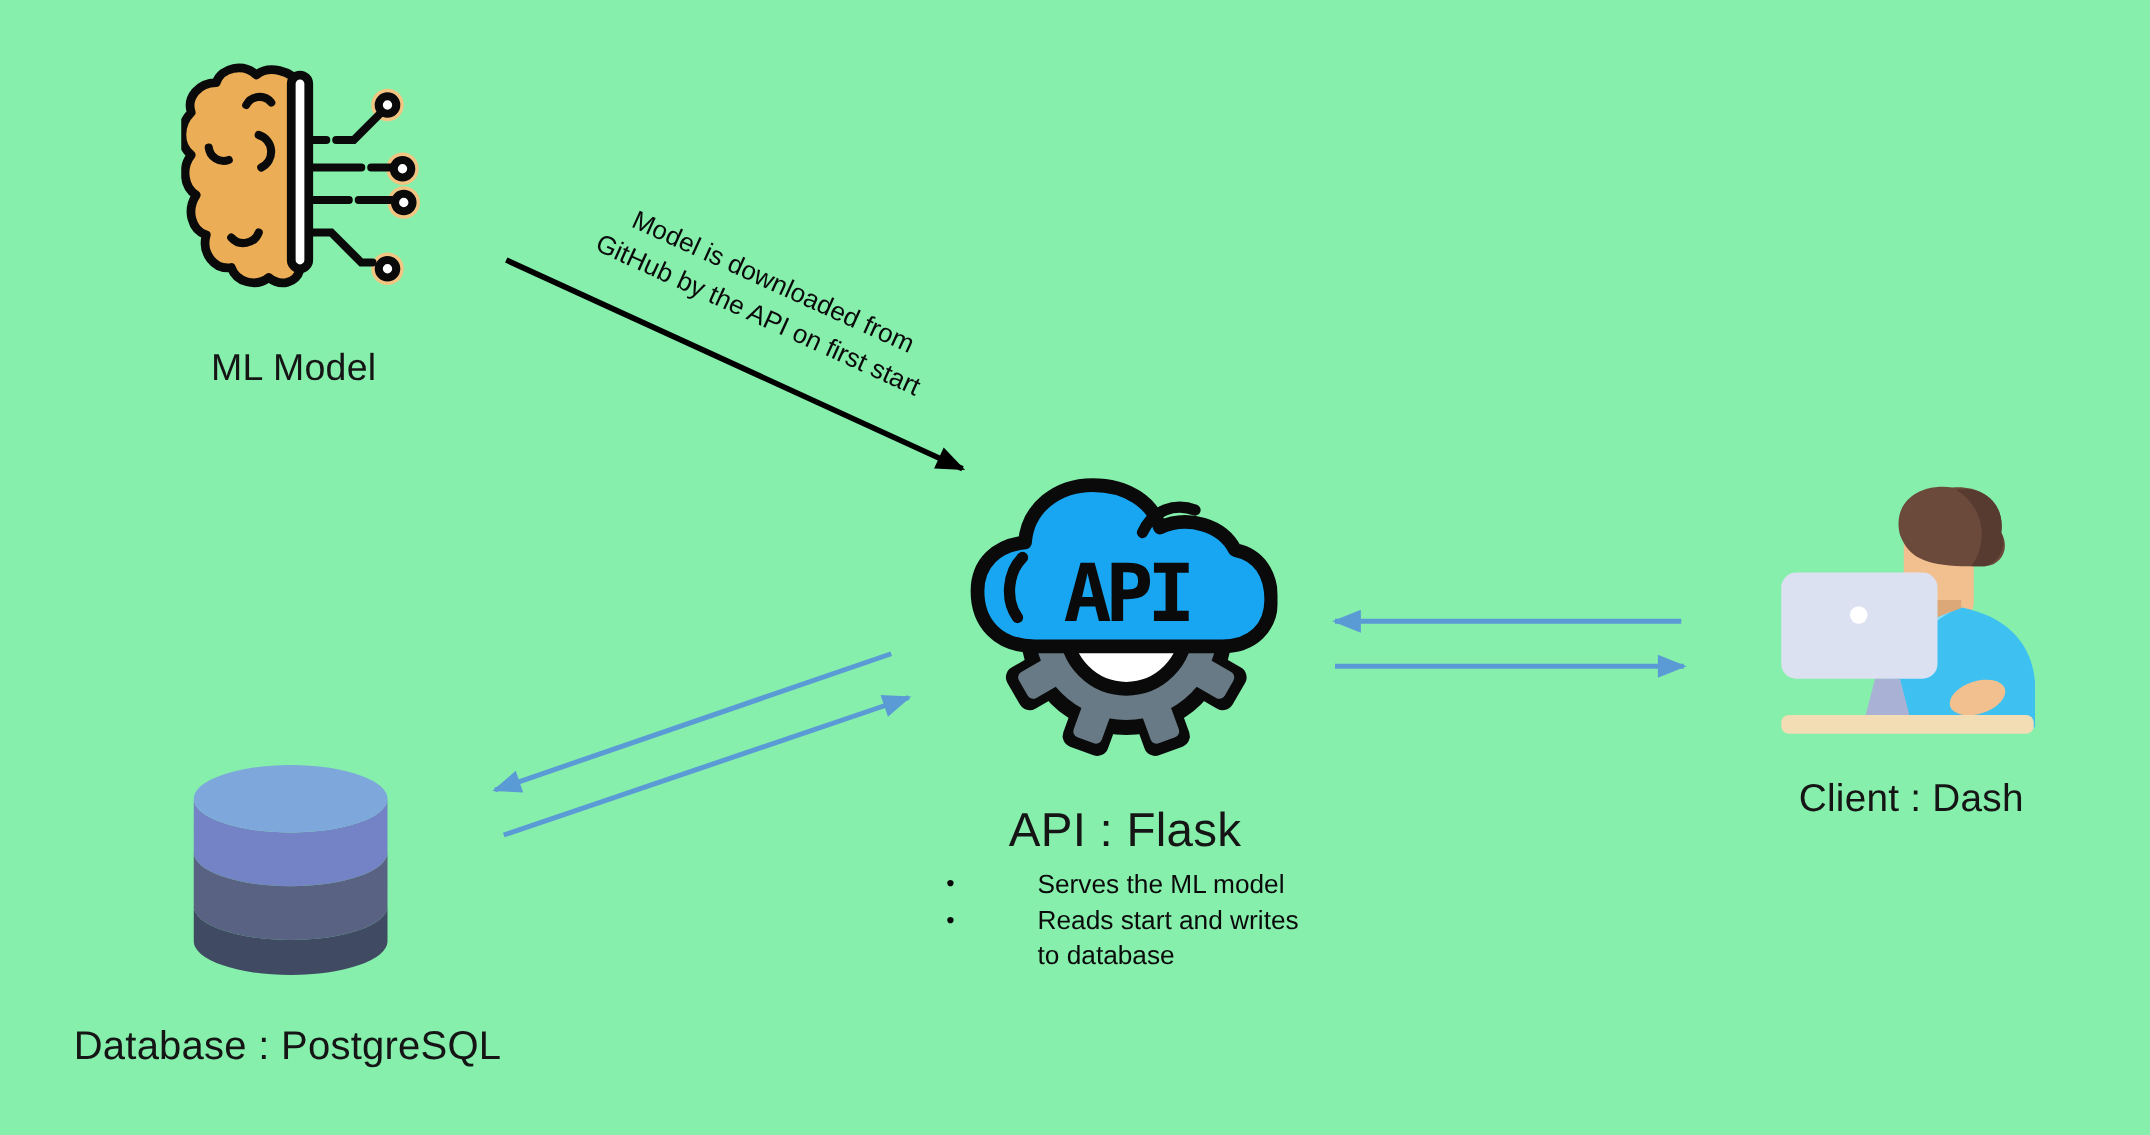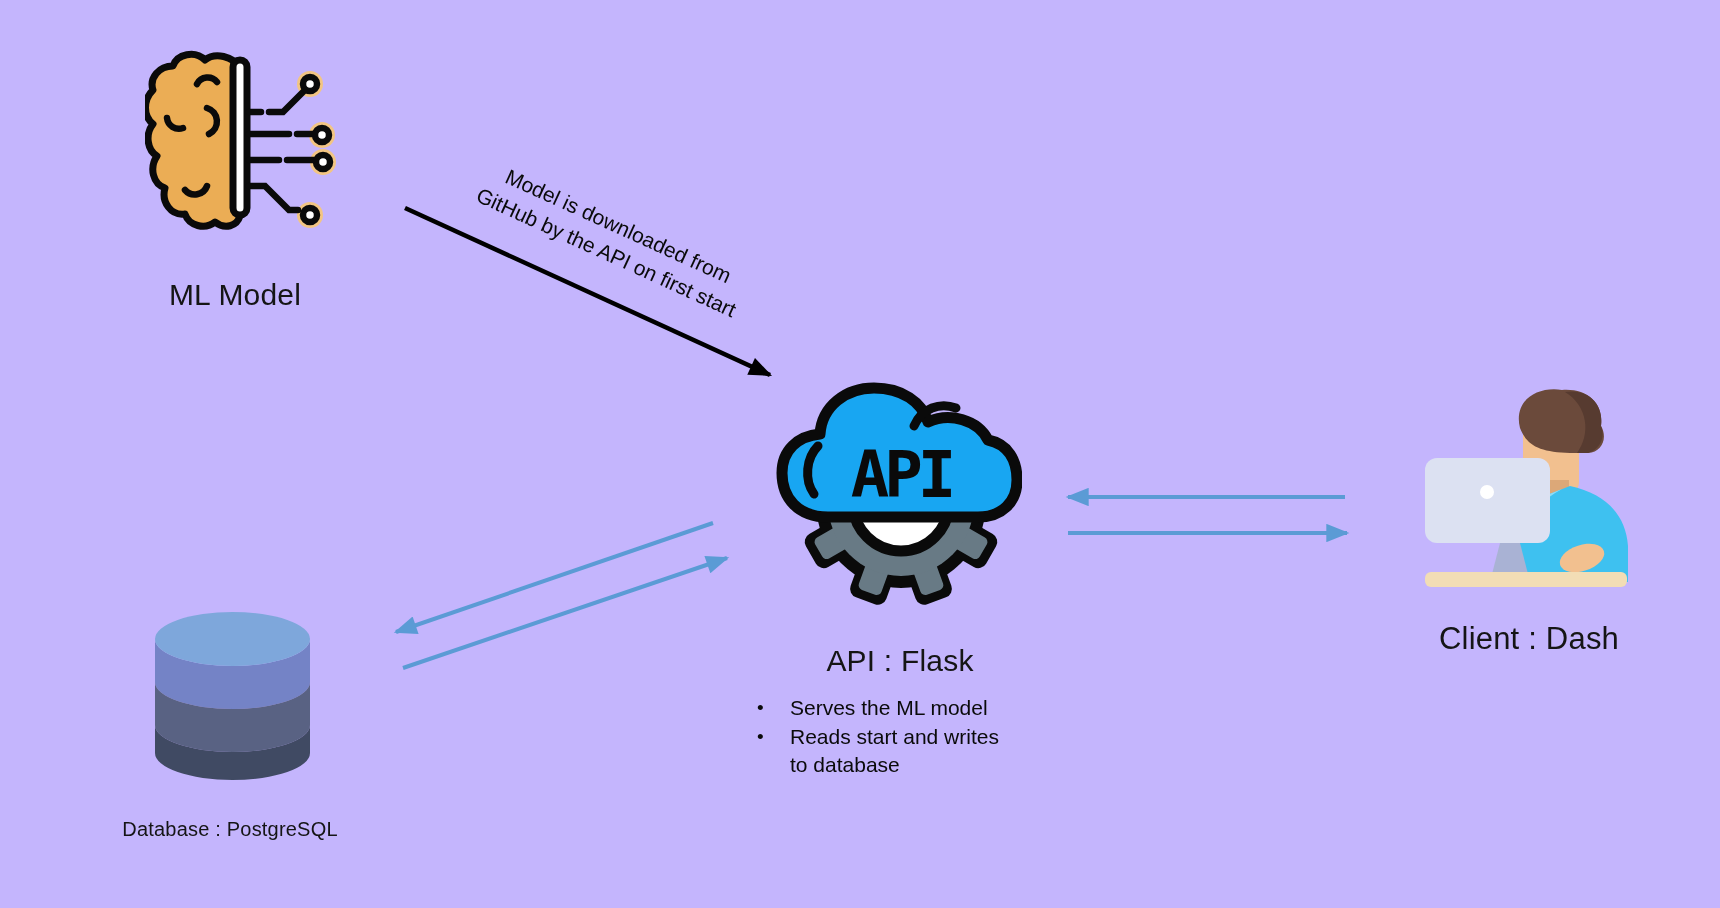--- a/index.html
+++ b/index.html
@@ -1,40 +1,40 @@
 <!DOCTYPE html>
 <html><head>
 <meta charset="utf-8">
 <style>
   html,body{margin:0;padding:0;background:#fff;}
   #canvas{
-    position:relative;width:1720px;height:908px;background:#c4b5fd;overflow:hidden;
+    position:relative;width:1720px;height:908px;background:#86efac;overflow:hidden;
     font-family:"Liberation Sans",sans-serif;color:#111;
   }
   .abs{position:absolute;}
   .node-label{
     position:absolute;text-align:center;color:#151515;
     font-size:31px;letter-spacing:.2px;white-space:nowrap;
   }
   #ml-label{left:120px;top:278px;width:230px;font-size:30px;}
-  #api-label{left:770px;top:644px;width:260px;font-size:30px;}
-  #db-label{left:30px;top:818px;width:400px;font-size:20px;}
+  #api-label{left:770px;top:644px;width:260px;font-size:38px;}
+  #db-label{left:30px;top:818px;width:400px;font-size:32px;}
   #client-label{left:1399px;top:621px;width:260px;font-size:31px;}
   #edge-note{
     position:absolute;left:612px;top:240px;
     transform:translate(-50%,-50%) rotate(24.5deg);
     font-size:21px;line-height:1.38;text-align:center;color:#0a0a0a;white-space:nowrap;
   }
   #api-bullets{
     position:absolute;left:757px;top:694px;width:300px;
     font-size:21px;line-height:1.33;color:#0a0a0a;
   }
   .bullet-item{display:flex;align-items:flex-start;margin-bottom:1px;}
   .bullet-dot{width:33px;flex:0 0 33px;font-size:19px;line-height:1.45;}
-  .bullet-text{display:inline-block;max-width:222px;}
+  .bullet-text{display:inline-block;max-width:222px;margin-left:40px;}
   svg{display:block;}
 </style>
 </head>
 <body>
 
 <div id="canvas">
 
   <svg class="abs" style="left:0;top:0;" width="1720" height="908" viewBox="0 0 1720 908">
     <defs>
       <marker id="mBlue" viewBox="0 0 10 8" refX="9" refY="4" markerWidth="6.4" markerHeight="4.6" orient="auto">

